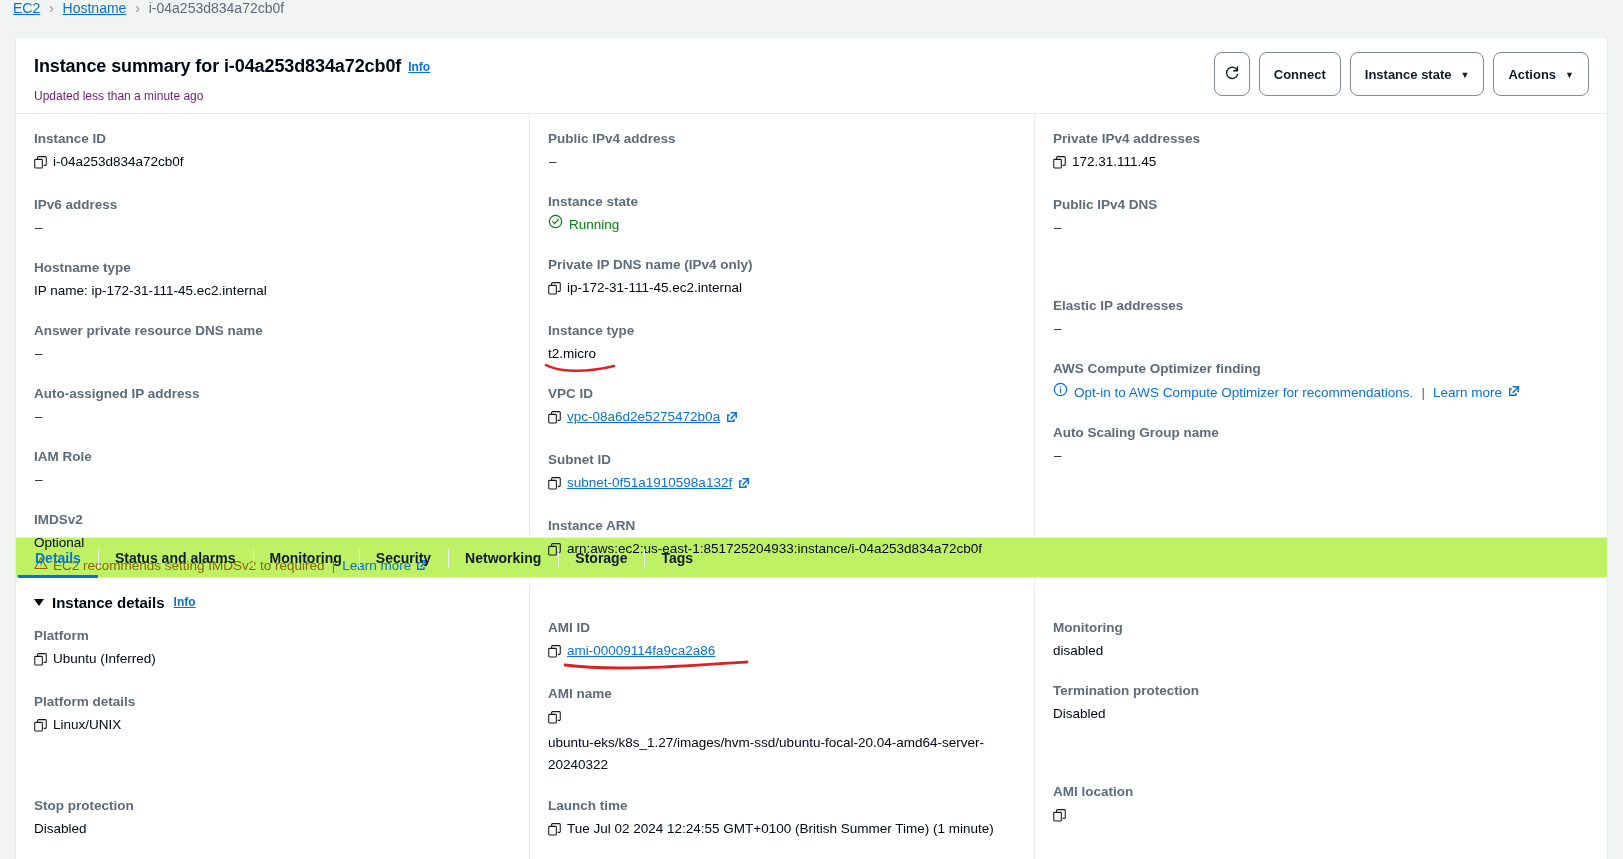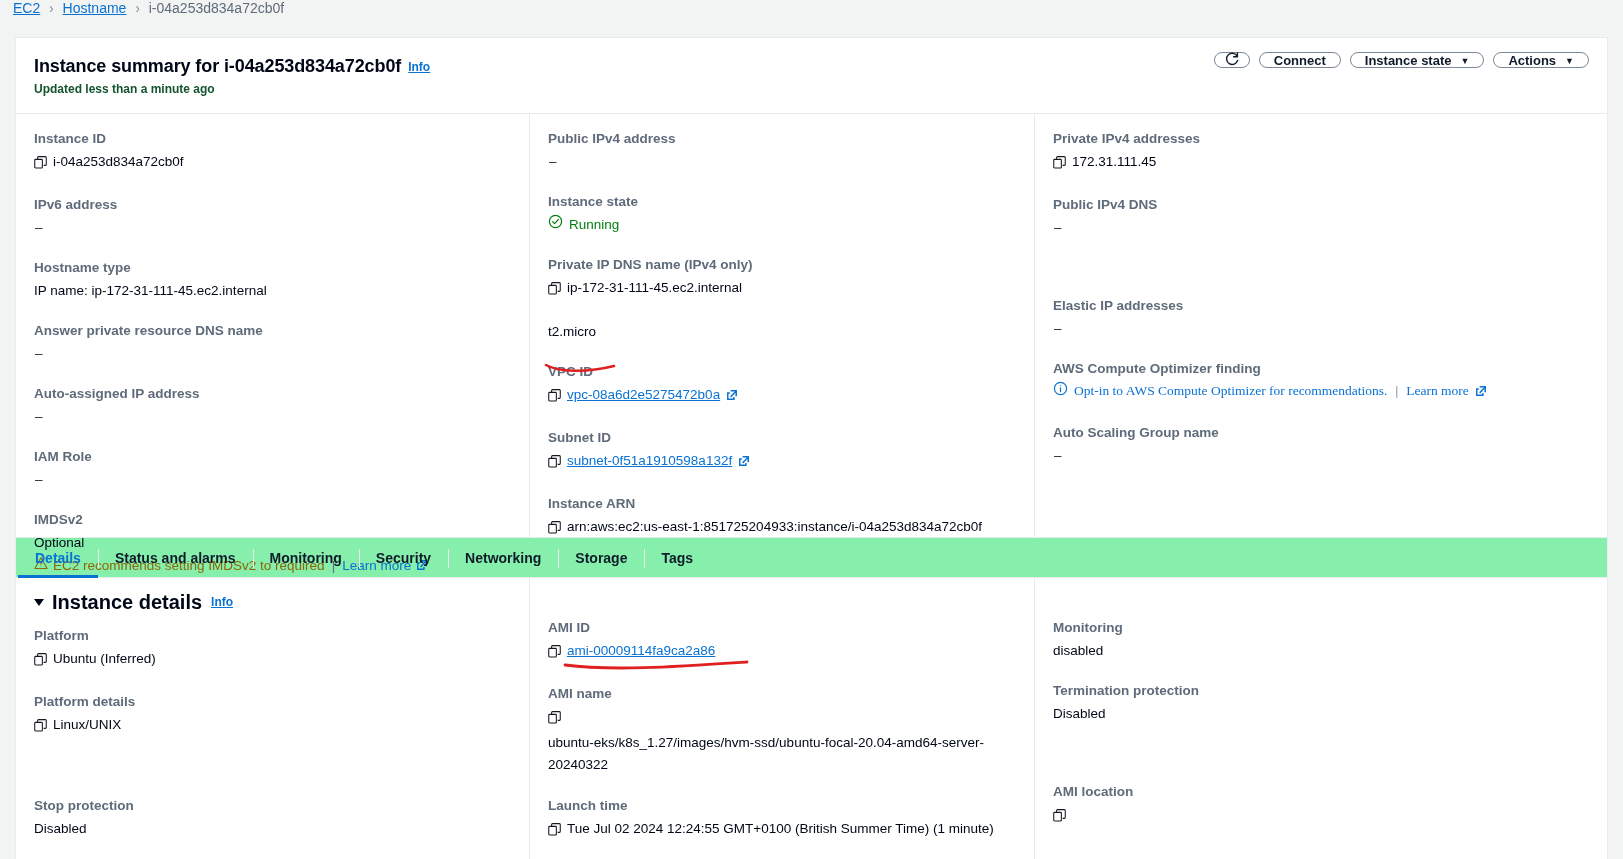--- a/index.html
+++ b/index.html
@@ -40,28 +40,28 @@
   }
   .panel-title {
     font-size: 18px; font-weight: bold; color: #000716;
     letter-spacing: -0.1px; display: inline;
   }
   .info-link {
     font-size: 12px; color: #0972d3; font-weight: bold;
     text-decoration: underline; cursor: pointer;
     margin-left: 7px; vertical-align: 1px;
   }
-  .panel-sub { font-size: 12px; color: #14532d; margin-top: 5px; font-weight: bold; }
+  .panel-sub { font-size: 12px; color: #701a75; margin-top: 12px; }
 
   .header-actions {
     position: absolute; right: 18px; top: 14px;
     display: flex; align-items: center; gap: 9px;
   }
   .btn {
-    height: 16px; border: 1px solid #7d8998; border-radius: 8px;
+    height: 44px; border: 1px solid #7d8998; border-radius: 8px;
     background: #ffffff; color: #0f1b2a;
     font-family: "Liberation Sans", sans-serif;
     font-size: 13px; font-weight: bold;
     padding: 0 14px; display: flex; align-items: center; gap: 9px;
     cursor: pointer; white-space: nowrap;
   }
   .btn-icon { width: 36px; padding: 0; justify-content: center; }
   .caret { font-size: 9px; line-height: 1; position: relative; top: 1px; }
 
   
@@ -94,30 +94,30 @@
 
   .status-running { color: #037f0c; display: flex; align-items: center; gap: 6px; }
 
   .warn-row {
     display: flex; align-items: center; gap: 5px;
     font-size: 13.5px; color: #8d6605; line-height: 20px; margin-top: 2px;
   }
   .warn-sep { color: #5f6b7a; margin: 0 2px; }
 
   .optimizer-row {
-    display: flex; align-items: flex-start; gap: 6px;
-    font-size: 13.5px; line-height: 20px; font-family: Liberation Serif, serif;
+    display: flex; align-items: flex-end; gap: 6px;
+    font-size: 13.5px; line-height: 20px;
   }
 
   
   .tabs {
     display: flex; align-items: stretch;
     border-top: 1px solid #e9ebed;
     border-bottom: 1px solid #e9ebed;
-    background: #86efac; height: 41px; padding-left: 2px;
+    background: #bef264; height: 41px; padding-left: 2px;
   }
   .tab {
     position: relative; display: flex; align-items: center;
     padding: 0 17px; font-size: 14px; font-weight: bold;
     color: #0f1b2a; cursor: pointer; white-space: nowrap;
   }
   .tab + .tab::before {
     content: ""; position: absolute; left: 0; top: 11px;
     height: 19px; width: 1px; background: #e9ebed;
   }
@@ -136,21 +136,21 @@
 
   .section-head {
     display: flex; align-items: center; gap: 8px;
     margin-bottom: 14px; height: 20px;
   }
   .tri {
     width: 0; height: 0; border-left: 5.5px solid transparent;
     border-right: 5.5px solid transparent; border-top: 7px solid #000716;
     cursor: pointer;
   }
-  .section-title { font-size: 20px; font-weight: bold; color: #000716; }
+  .section-title { font-size: 15px; font-weight: bold; color: #000716; }
 
   
   .annot { position: absolute; pointer-events: none; overflow: visible; }
 </style>
 </head>
 <body>
 
 <div class="page">
 
   <div class="breadcrumb">
@@ -289,20 +289,21 @@
               <svg width="13" height="13" viewBox="0 0 14 14" fill="none" stroke="#16191f" stroke-width="1.15">
                 <rect x="0.8" y="3.6" width="8.2" height="9.3" rx="0.9"></rect>
                 <path d="M3.9 3.6V1.6a.9.9 0 0 1 .9-.9h7.5a.9.9 0 0 1 .9.9v7.6a.9.9 0 0 1-.9.9h-1.9"></path>
               </svg>
             </span>
             <span class="f-text">ip-172-31-111-45.ec2.internal</span>
           </div>
         </div>
 
         <div class="field" style="position:relative">
+          <div class="f-label">Instance type</div>
           <div class="f-value">
             <span class="f-text">t2.micro</span>
           </div>
           <svg class="annot" style="left:-6px; top:38px;" width="90" height="16" viewBox="0 0 90 16">
             <path d="M4 6 C 16 13, 44 14, 72 7" stroke="#e02020" stroke-width="2.6" fill="none" stroke-linecap="round"></path>
           </svg>
         </div>
 
         <div class="field">
           <div class="f-label">VPC ID</div>

